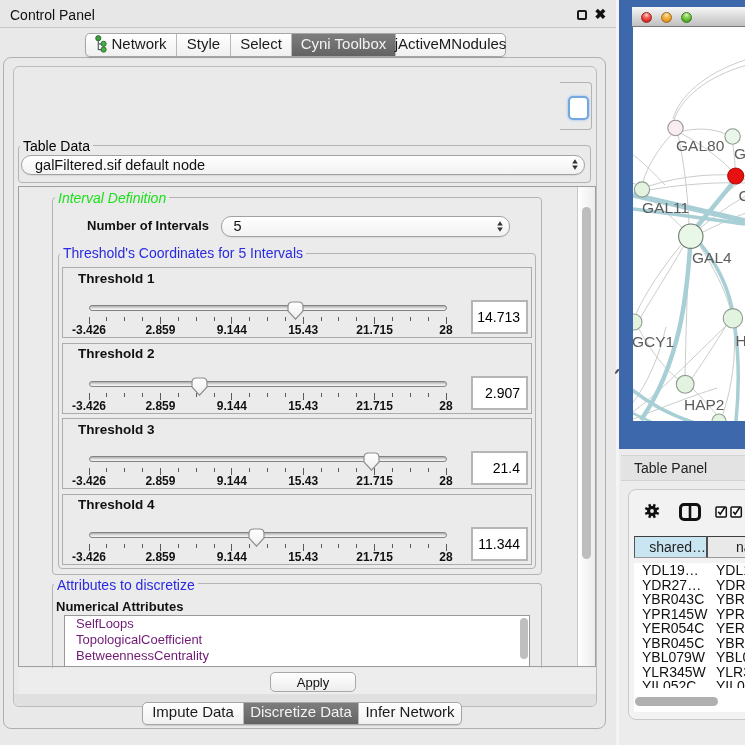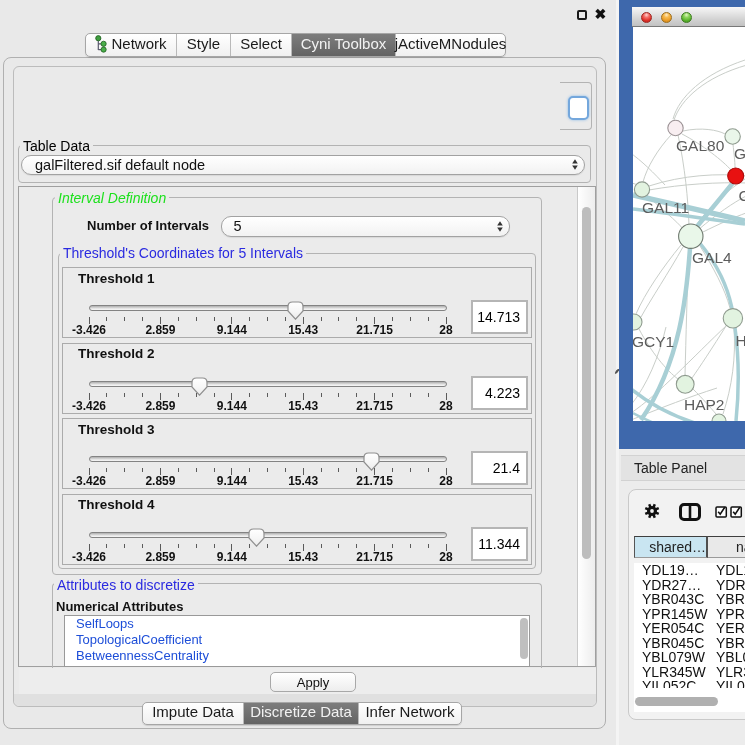--- a/index.html
+++ b/index.html
@@ -56,40 +56,43 @@
 .throw { position:absolute; left:62px; width:470px; height:71px; border:1px solid #ababab; background:#ebebeb; }
 .throw .tt { position:absolute; left:15px; top:2.5px; font-size:13.5px; font-weight:bold; color:#111; }
 .track { position:absolute; left:26px; top:37px; width:358px; height:6px; border:1px solid #838383; border-radius:3px; background:linear-gradient(#aeaeae,#ececec 70%,#f6f6f6); }
 .thumb { position:absolute; top:33px; width:17px; height:19px; }
 .ticks { position:absolute; }
 .vbox { position:absolute; left:408px; top:32px; width:57px; height:34px; background:#fff; border:2px solid #b5b5b5; font-size:14px; color:#000; display:flex; align-items:center; justify-content:flex-end; padding-right:6px; }
 
 #apanel { left:52px; top:583px; width:490px; height:100px; border-bottom:none; border-radius:4px 4px 0 0;}
 #apanel-title { left:54px; top:577px; color:#2a2ae0; background:#ebebeb; }
 #lbl-numattr { left:56px; top:599px; font-size:13px; font-weight:bold; color:#111; }
-#attrlist { left:64px; top:615px; width:466px; height:52px; background:#fff; border:1px solid #999; overflow:hidden; font-size:13px; color:#1d4ed8; }
+#attrlist { left:64px; top:615px; width:466px; height:52px; background:#fff; border:1px solid #999; overflow:hidden; font-size:13px; color:#701a75; }
 #attrlist div { padding-left:11px; height:16px; line-height:16px; }
 #attrsb { left:520px; top:616px; width:9px; height:50px; }
 #attrsb .th { position:absolute; left:0; top:2px; width:8px; height:41px; background:#bfbfbf; border-radius:4px; }
 
 #applyrow { left:19px; top:668px; width:577px; height:26px; background:#ededed; }
 #applybtn { left:270px; top:672px; width:86px; height:20px; background:linear-gradient(#ffffff,#ededed); border:1px solid #a8a8a8; border-radius:5px; font-size:13px; color:#111; display:flex; align-items:center; justify-content:center; }
 
 #popup { left:13px; top:68px; width:566px; height:69px; background:linear-gradient(#e9e9e9, #fbfbfb 10px, #ffffff); border-radius:8px; box-shadow:0 3px 7px rgba(0,0,0,0.35); z-index:40; }
 #popup .ghost { position:absolute; left:12px; top:8px; font-size:14px; color:#dadada; }
 #popup .selhint { position:absolute; left:181px; top:17px; font-size:14px; color:#9b9b9b; }
 #popup .it1 { position:absolute; left:3px; top:33px; font-size:14px; letter-spacing:0.2px; font-weight:bold; color:#000; }
 #popup .it2 { position:absolute; left:3px; top:49px; font-size:14px; letter-spacing:0.15px; color:#000; }
 
 #dapanel-frag { left:560px; top:82px; width:32px; height:48px; border:1px solid #b3b3b3; border-left:none; border-radius:0 4px 4px 0; z-index:10;}
 #dacombo-frag { left:568px; top:96px; width:21px; height:24px; background:#fff; border:2px solid #74a7dc; border-radius:5px; box-shadow:0 0 3px #8cbbe8; z-index:11;}
 </style>
 </head>
 <body>
 <div class="abs" id="cpwin">
+  <div class="abs" id="titlebar">
+      <div class="abs t">Control Panel</div>
+    </div>
   <div class="abs" id="ico-float"></div>
   <div class="abs" id="ico-close">✖</div>
 
   <div class="abs" id="outerpane"></div>
   <div class="abs" id="innerpane"></div>
   <div class="abs" id="innerbottom"></div>
 
   <div class="seg" id="toptabs">
     <div class="s s1"><svg width="12" height="18" viewBox="0 0 12 18" style="margin-right:4px">
           <path d="M3.3 5.5 L3.3 15 M3.3 8.8 L6.2 8.8 M3.3 14.7 L6.2 14.7" stroke="#5a5a6e" stroke-width="1.2" fill="none"></path>
@@ -207,21 +210,21 @@
         <text x="26.0" y="16.5" text-anchor="middle" font-family="Liberation Sans" font-size="12" font-weight="bold" fill="#111">-3.426</text>
         <text x="97.4" y="16.5" text-anchor="middle" font-family="Liberation Sans" font-size="12" font-weight="bold" fill="#111">2.859</text>
         <text x="168.8" y="16.5" text-anchor="middle" font-family="Liberation Sans" font-size="12" font-weight="bold" fill="#111">9.144</text>
         <text x="240.2" y="16.5" text-anchor="middle" font-family="Liberation Sans" font-size="12" font-weight="bold" fill="#111">15.43</text>
         <text x="311.6" y="16.5" text-anchor="middle" font-family="Liberation Sans" font-size="12" font-weight="bold" fill="#111">21.715</text>
         <text x="383.0" y="16.5" text-anchor="middle" font-family="Liberation Sans" font-size="12" font-weight="bold" fill="#111">28</text>
       </svg>
     <svg class="thumb" style="left:128.2px" width="17" height="19" viewBox="0 0 17 19">
         <path d="M1 5.5 Q1 1 5.5 1 L11.5 1 Q16 1 16 5.5 L16 10 L8.5 18.2 L1 10 Z" fill="url(#tg)" stroke="#8f8f8f" stroke-width="1.2"></path>
       </svg>
-    <div class="vbox">4.223</div>
+    <div class="vbox">2.907</div>
   </div>
   <div class="throw" style="top:418px;">
     <div class="tt">Threshold 3</div>
     <div class="track"></div>
     <svg class="ticks" style="left:0;top:49px" width="470" height="19" viewBox="0 0 470 19" shape-rendering="crispEdges">
         <line x1="26.0" y1="0" x2="26.0" y2="6.5" stroke="#5a5a5a" stroke-width="1"></line>
         <line x1="43.9" y1="0" x2="43.9" y2="4" stroke="#5a5a5a" stroke-width="1"></line>
         <line x1="61.7" y1="0" x2="61.7" y2="4" stroke="#5a5a5a" stroke-width="1"></line>
         <line x1="79.6" y1="0" x2="79.6" y2="4" stroke="#5a5a5a" stroke-width="1"></line>
         <line x1="97.4" y1="0" x2="97.4" y2="6.5" stroke="#5a5a5a" stroke-width="1"></line>

